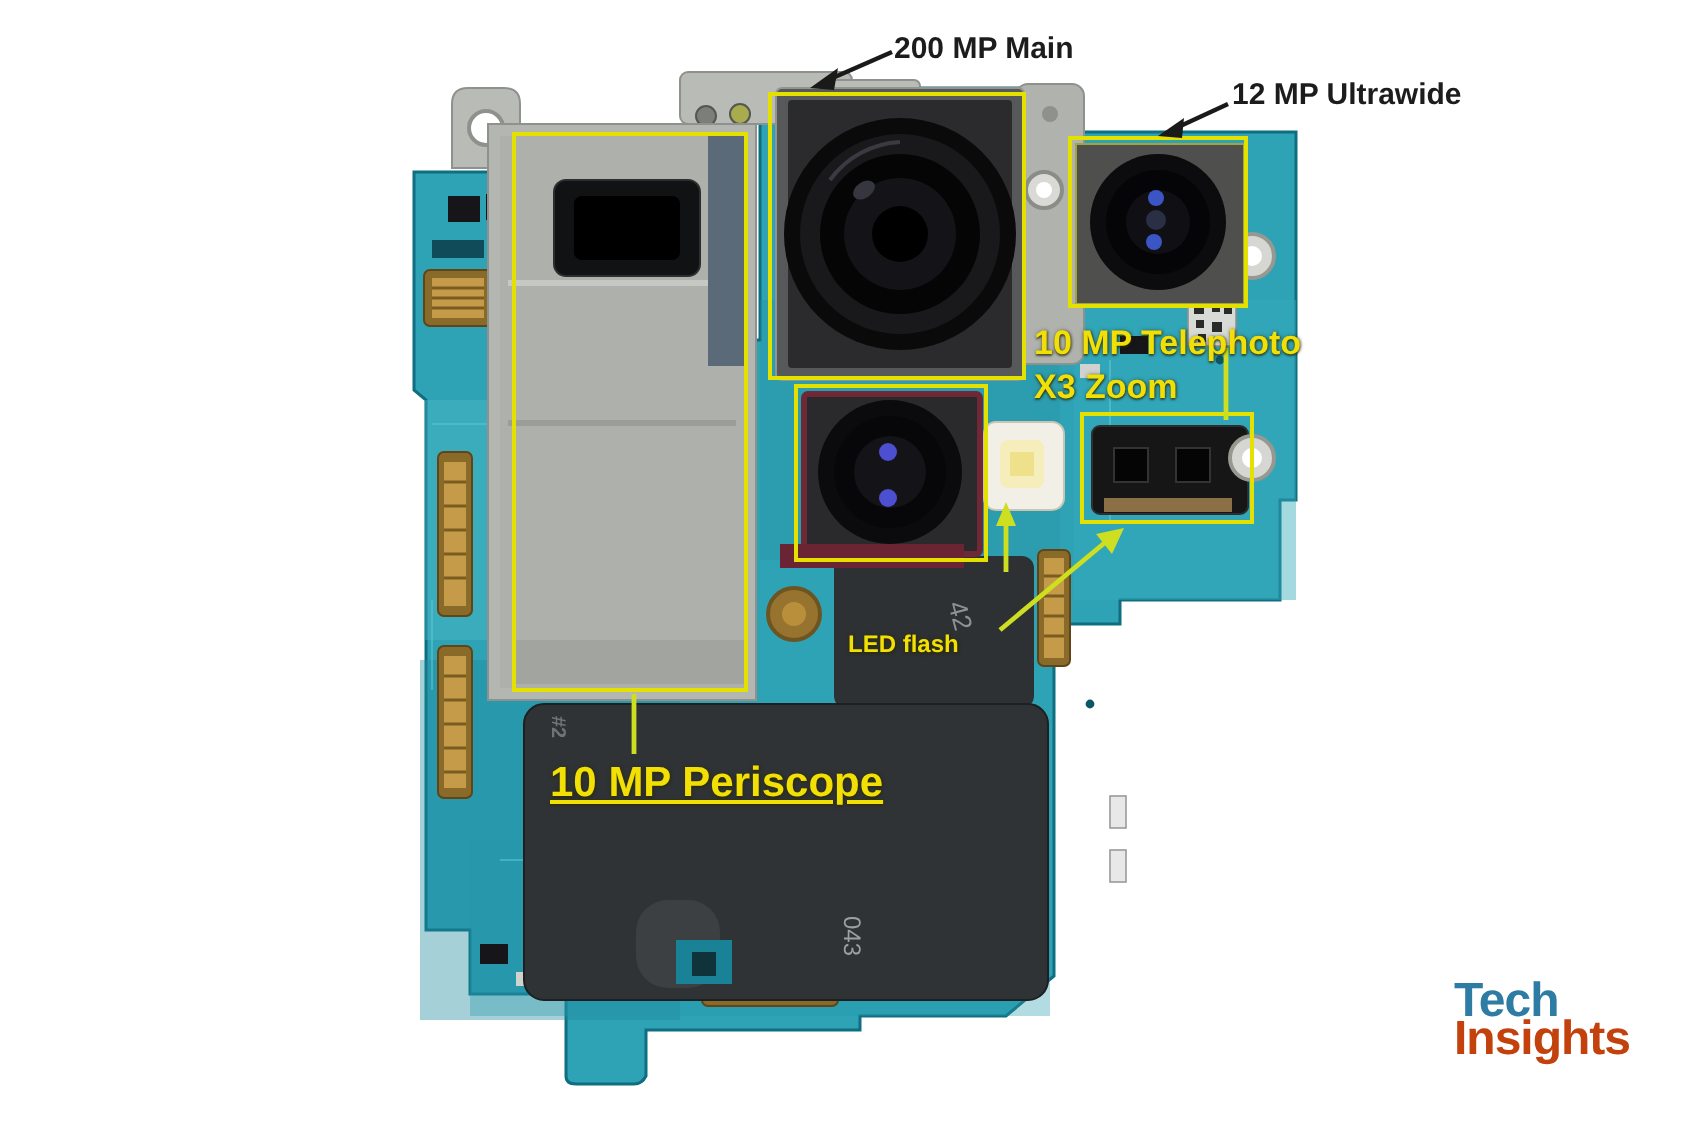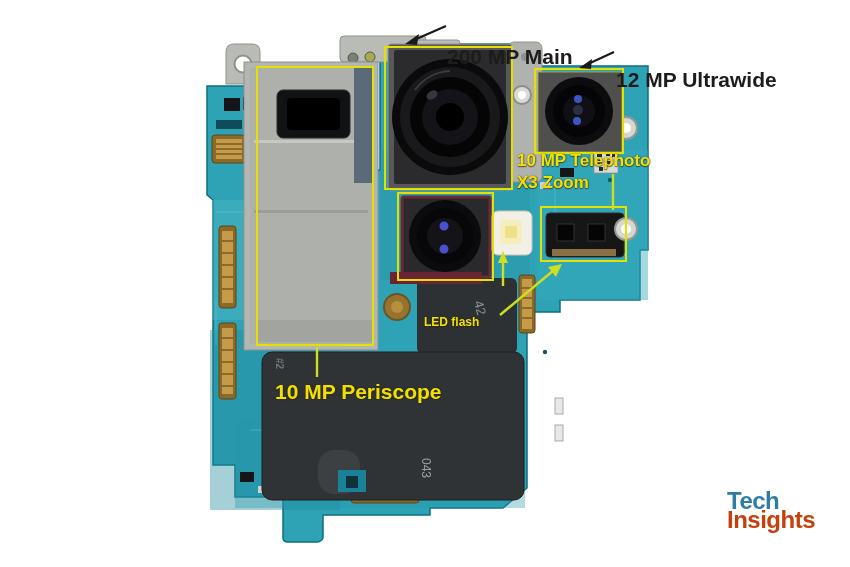--- a/index.html
+++ b/index.html
@@ -2,29 +2,29 @@
 <html><head>
 <meta charset="utf-8">
 <style>
   html,body{margin:0;padding:0;background:#ffffff;}
   .stage{
     position:relative;width:850px;height:567px;background:#ffffff;overflow:hidden;
     font-family:"Liberation Sans",sans-serif;
   }
   .stage svg{position:absolute;left:0;top:0;}
   .label{position:absolute;font-weight:bold;white-space:nowrap;line-height:1.1;}
-  .label-black{color:#1c1c1c;font-size:21px;margin-top:28px;}
+  .label-black{color:#1c1c1c;font-size:15px;}
   .label-yellow{
     color:#f2df05;
     text-shadow:0 1px 1px rgba(45,45,0,.65), 0 0 2px rgba(45,45,0,.4), 1px 0 1px rgba(45,45,0,.35);
   }
-  .lbl-tele{left:517px;top:150px;font-size:17px;line-height:22px;}
+  .lbl-tele{left:517px;top:161px;font-size:17px;line-height:22px;}
   .lbl-led{left:424px;top:284px;font-size:12px;margin-top:32px;}
   .lbl-als{left:381px;top:316px;font-size:18.5px;letter-spacing:-.2px;}
-  .lbl-peri{left:275px;top:377px;font-size:21px;line-height:29px;}
+  .lbl-peri{left:275px;top:377px;font-size:21px;line-height:29px;text-decoration:underline;}
   .lbl-main{left:447px;top:17px;}
   .lbl-uw{left:616px;top:40px;}
   .logo{position:absolute;left:727px;top:491px;font-weight:800;font-size:24px;line-height:19px;letter-spacing:-0.5px;}
   .logo .t1{color:#2e7ca3;display:block;}
   .logo .t2{color:#c2410c;display:block;}
 </style>
 </head>
 <body>
 
 <div class="stage">

